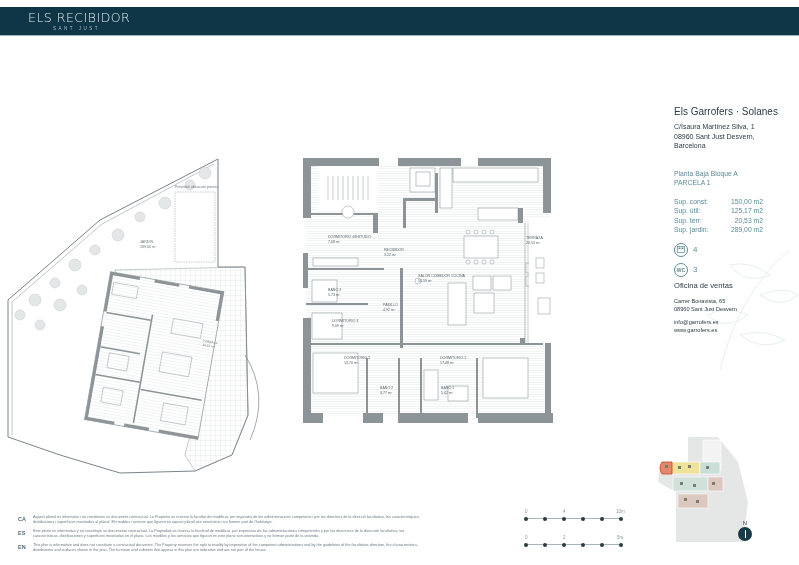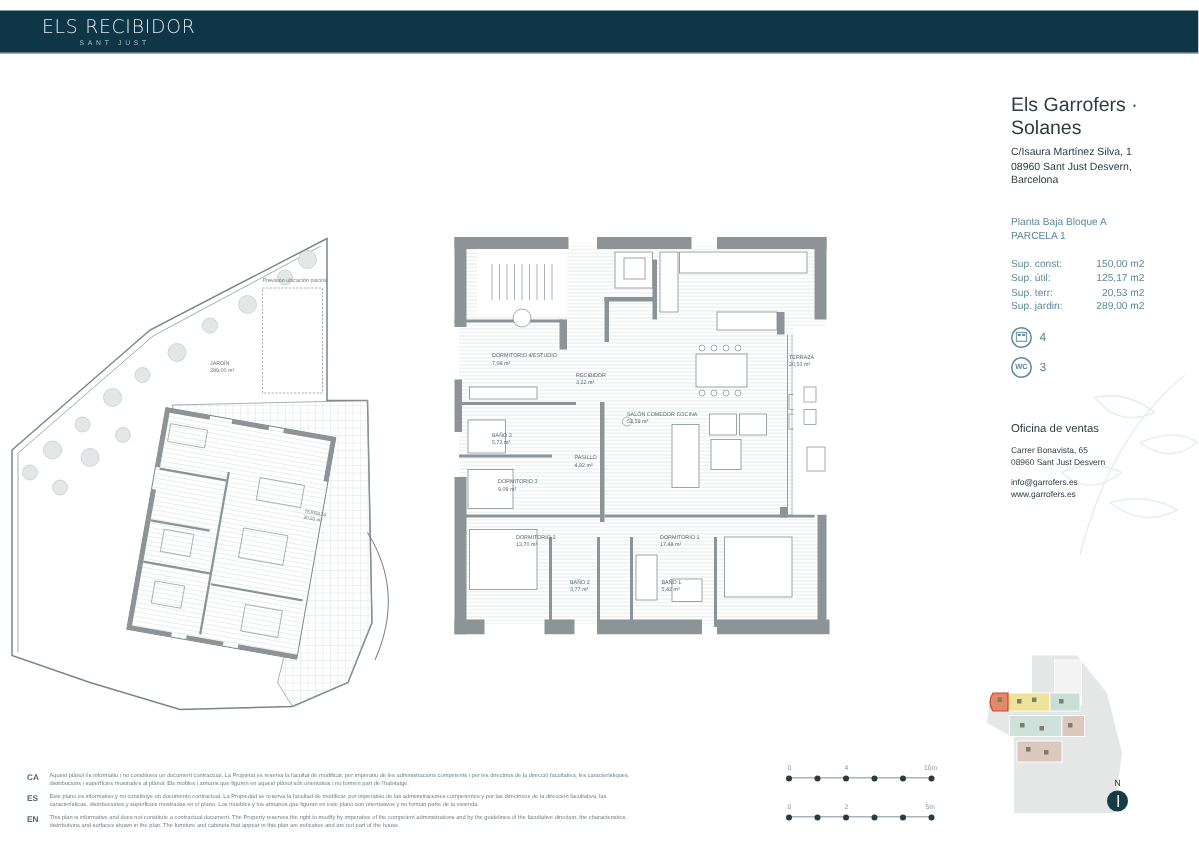--- a/index.html
+++ b/index.html
@@ -2,21 +2,21 @@
 <html><head>
 <meta charset="utf-8">
 <style>
   html,body{margin:0;padding:0;}
   body{width:799px;height:565px;background:#ffffff;position:relative;overflow:hidden;font-family:"Liberation Sans",sans-serif;color:#3a4a52;}
   .header{position:absolute;left:0;top:7px;width:799px;height:28px;background:#0f3646;border-bottom:1px solid #9fb4bc;}
   .brand{position:absolute;left:28px;top:3px;color:#dfe8ea;font-family:"DejaVu Sans",sans-serif;font-size:12.5px;letter-spacing:0.5px;font-weight:300;}
   .brand-sub{position:absolute;left:53px;top:19px;color:#a9bcc2;font-size:4.5px;letter-spacing:2.5px;}
 
   .info{position:absolute;left:674px;top:62px;width:125px;}
-  .info .t1{font-size:13px;color:#2d3b42;margin-bottom:5px;}
+  .info .t1{font-size:10px;color:#2d3b42;margin-bottom:5px;margin-top:44px;}
   .info .addr{font-size:7px;color:#2d3b42;line-height:9.5px;}
   .info .plant{font-size:6.8px;color:#5b8a98;line-height:9.5px;margin-top:18px;}
   .info .sup{font-size:6.8px;color:#5b8a98;line-height:9.5px;margin-top:9px;}
   .sup-row{display:flex;}
   .sup-row .k{width:42px;}
   .sup-row .v{width:47px;text-align:right;}
   .icon-row{display:flex;align-items:center;margin-top:6px;font-size:8px;color:#5b8a98;}
   .icon-row .ic{width:12px;height:12px;border:1px solid #5b8a98;border-radius:50%;display:flex;align-items:center;justify-content:center;font-size:5px;font-weight:bold;margin-right:5px;}
 
   .sales{position:absolute;left:674px;top:281px;width:120px;}

